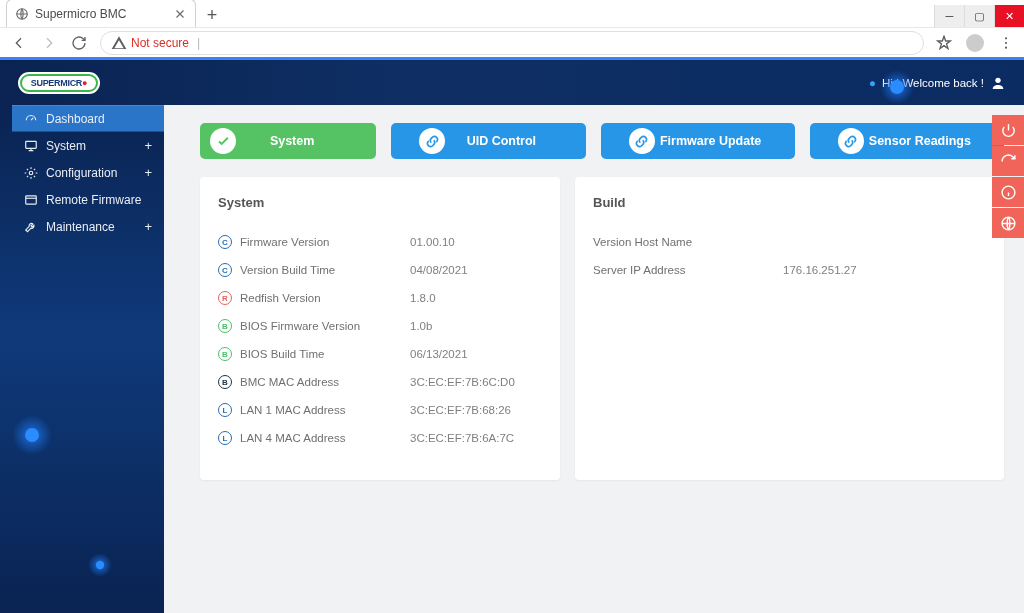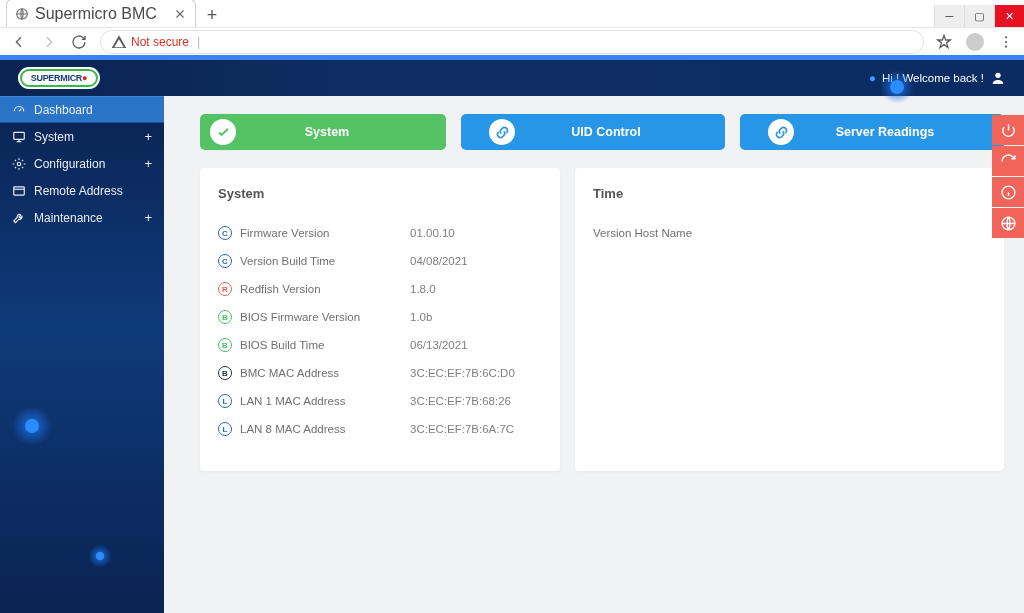--- a/index.html
+++ b/index.html
@@ -1,54 +1,54 @@
 <!DOCTYPE html>
 <html><head>
 <meta charset="utf-8">
 <style>
   * { margin:0; padding:0; box-sizing:border-box; font-family:"Segoe UI",Arial,sans-serif; }
   html,body { width:1024px; height:613px; overflow:hidden; background:#fff; }
 
   
   .titlebar { height:28px; background:#fff; border-bottom:1px solid #e8e8e8; display:flex; align-items:flex-end; }
-  .tab { height:28px; width:190px; border:1px solid #d0d0d0; border-bottom:none; border-radius:6px 6px 0 0; margin-left:6px; display:flex; align-items:center; padding:0 8px; gap:6px; font-size:16px; color:#4a4a4a; background:#fff; }
+  .tab { height:28px; width:190px; border:1px solid #d0d0d0; border-bottom:none; border-radius:6px 6px 0 0; margin-left:6px; display:flex; align-items:center; padding:0 8px; gap:6px; font-size:12px; color:#4a4a4a; background:#fff; }
   .tab .globe { width:14px; height:14px; color:#6b6b6b; }
   .tab .close { margin-left:auto; width:14px; height:14px; color:#6b6b6b; }
   .newtab { width:24px; height:24px; display:flex; align-items:center; justify-content:center; color:#555; font-size:18px; margin-left:4px; }
   .winctrls { margin-left:auto; display:flex; height:22px; }
   .winbtn { width:30px; display:flex; align-items:center; justify-content:center; font-size:11px; color:#333; background:#eee; border-left:1px solid #ddd; }
   .winbtn.c { background:#e81123; color:#fff; }
 
-  .addrbar { height:32px; display:flex; align-items:center; gap:12px; padding:0 10px; border-bottom:5px solid #3b82f6; }
+  .addrbar { height:32px; display:flex; align-items:center; gap:12px; padding:0 10px; border-bottom:3px solid #3b82f6; }
   .addrbar svg { width:16px; height:16px; color:#5f5f5f; }
   .navbtn { display:flex; width:18px; height:18px; align-items:center; justify-content:center; }
   .urlbox { flex:1; display:flex; align-items:center; gap:8px; font-size:12.5px; color:#707070; border:1px solid #e0e0e0; border-radius:14px; height:24px; padding:0 10px; }
   .urlbox .warn { color:#d93025; display:flex; align-items:center; gap:4px; font-size:12px;}
   .urlbox .sep { color:#bbb; }
   .urlbox .stk { text-decoration:line-through; }
   .addrbar .right { display:flex; align-items:center; gap:14px; }
   .avatar { width:18px; height:18px; border-radius:50%; background:#ccc; }
 
   
   .page { height:553px; display:flex; flex-direction:column; }
-  .topbar { height:36px; background:linear-gradient(90deg,#0a2352 0%,#0f2f64 40%,#0a2c63 100%); display:flex; align-items:center; padding:0 18px; position:relative; }
+  .topbar { height:45px; background:linear-gradient(90deg,#0a2352 0%,#0f2f64 40%,#0a2c63 100%); display:flex; align-items:center; padding:0 18px; position:relative; }
   .logo { width:82px; height:22px; background:#fff; border-radius:11px; position:relative; display:flex; align-items:center; justify-content:center; }
   .logo::before { content:""; position:absolute; inset:2px; border:2px solid #3db54a; border-radius:9px; }
   .logo span { position:relative; font-size:9px; font-weight:bold; letter-spacing:-.3px; }
   .logo span b { color:#173a7a; } .logo span i { color:#d22; font-style:normal; }
   .welcome { margin-left:auto; color:#fff; font-size:11.5px; display:flex; align-items:center; gap:6px; }
   .welcome svg { width:16px; height:16px; }
   .glow1 { position:absolute; right:110px; top:10px; width:34px; height:34px; border-radius:50%; background:radial-gradient(circle,#1a6fe0 0%,rgba(26,111,224,0) 70%); }
   .glow1::after{content:"";position:absolute;inset:10px;border-radius:50%;background:#2a8cff;}
 
   .body { flex:1; display:flex; background:#f1f2f4; }
   .sidebar { width:164px; background:linear-gradient(180deg,#0a2352 0%,#0f3a7a 45%,#0a2352 100%); position:relative; }
   .sidebar .glow { position:absolute; width:40px; height:40px; border-radius:50%; background:radial-gradient(circle,#1a6fe0 0%,rgba(26,111,224,0) 70%); }
   .sidebar .glow::after{content:"";position:absolute;inset:13px;border-radius:50%;background:#2a8cff;}
-  .nav { list-style:none; }
+  .nav { list-style:none;margin-left:12px; }
   .nav li { height:27px; display:flex; align-items:center; padding:0 12px; color:#e9edf4; font-size:12px; cursor:pointer; position:relative; }
   .nav li.active { background:#2b75c9; border-top:1px solid #3d8ada; border-bottom:1px solid #18548f; }
   .nav li svg { width:14px; height:14px; margin-right:8px; flex-shrink:0; }
   .nav li .plus { margin-left:auto; font-size:13px; }
 
   .content { flex:1; padding:18px 20px 10px 36px; position:relative; overflow:auto; }
   .cards { display:flex; gap:15px; margin-bottom:18px; }
   .card { flex:1; height:36px; border-radius:5px; display:flex; align-items:center; color:#fff; font-size:12.5px; font-weight:600; cursor:pointer; padding:0 10px; }
   .card .ibub { width:26px; height:26px; border-radius:50%; background:#fff; display:flex; align-items:center; justify-content:center; margin-right:4px; }
   .card .ibub svg { width:15px; height:15px; }
@@ -176,21 +176,21 @@
               <path d="M12 2v3M12 19v3M4 12H1M23 12h-3M5 5l2 2M17 17l2 2M5 19l2-2M17 7l2-2"></path>
             </svg>
             <span>Configuration</span>
             <span class="plus">+</span>
           </li>
           <li>
             <svg viewBox="0 0 24 24" fill="none" stroke="currentColor" stroke-width="2">
               <rect x="3" y="5" width="18" height="14" rx="1"></rect>
               <path d="M3 9h18"></path>
             </svg>
-            <span>Remote Address</span>
+            <span>Remote Firmware</span>
           </li>
           <li>
             <svg viewBox="0 0 24 24" fill="none" stroke="currentColor" stroke-width="2">
               <path d="M14 6a4 4 0 0 0-5 5l-6 6 3 3 6-6a4 4 0 0 0 5-5l-3 3-2-2 3-3z"></path>
             </svg>
             <span>Maintenance</span>
             <span class="plus">+</span>
           </li>
         </ul>
       <div class="glow" style="left:12px; top:310px"></div>
@@ -216,21 +216,30 @@
             </div>
             <span>UID Control</span>
           </div>
           <div class="card blue">
             <div class="ibub">
               <svg viewBox="0 0 24 24" fill="none" stroke="currentColor" stroke-width="2.5">
                 <path d="M10 14a5 5 0 0 1 0-7l2-2a5 5 0 0 1 7 7l-1 1"></path>
                 <path d="M14 10a5 5 0 0 1 0 7l-2 2a5 5 0 0 1-7-7l1-1"></path>
               </svg>
             </div>
-            <span>Server Readings</span>
+            <span>Firmware Update</span>
+          </div>
+          <div class="card blue">
+            <div class="ibub">
+              <svg viewBox="0 0 24 24" fill="none" stroke="currentColor" stroke-width="2.5">
+                <path d="M10 14a5 5 0 0 1 0-7l2-2a5 5 0 0 1 7 7l-1 1"></path>
+                <path d="M14 10a5 5 0 0 1 0 7l-2 2a5 5 0 0 1-7-7l1-1"></path>
+              </svg>
+            </div>
+            <span>Sensor Readings</span>
           </div>
         </div>
       <div class="panels">
         <div class="panel sys">
           <h3>System</h3>
           <div id="sysrows">
               <div class="row">
                 <span class="dot bl">C</span>
                 <span class="lbl">Firmware Version</span>
                 <span class="val">01.00.10</span>
@@ -260,31 +269,35 @@
                 <span class="lbl">BMC MAC Address</span>
                 <span class="val">3C:EC:EF:7B:6C:D0</span>
               </div>
               <div class="row">
                 <span class="dot bl">L</span>
                 <span class="lbl">LAN 1 MAC Address</span>
                 <span class="val">3C:EC:EF:7B:68:26</span>
               </div>
               <div class="row">
                 <span class="dot bl">L</span>
-                <span class="lbl">LAN 8 MAC Address</span>
+                <span class="lbl">LAN 4 MAC Address</span>
                 <span class="val">3C:EC:EF:7B:6A:7C</span>
               </div>
             </div>
         </div>
         <div class="panel host">
-          <h3>Time</h3>
+          <h3>Build</h3>
           <div id="hostrows">
               <div class="row">
                 <span class="lbl" style="width:190px">Version Host Name</span>
                 <span class="val"></span>
+              </div>
+              <div class="row">
+                <span class="lbl" style="width:190px">Server IP Address</span>
+                <span class="val">176.16.251.27</span>
               </div>
             </div>
         </div>
       </div>
     </div>
   </div>
 
   <div class="floatbar">
     <div class="fbtn">
         <svg viewBox="0 0 24 24" fill="none" stroke="currentColor" stroke-width="2">

